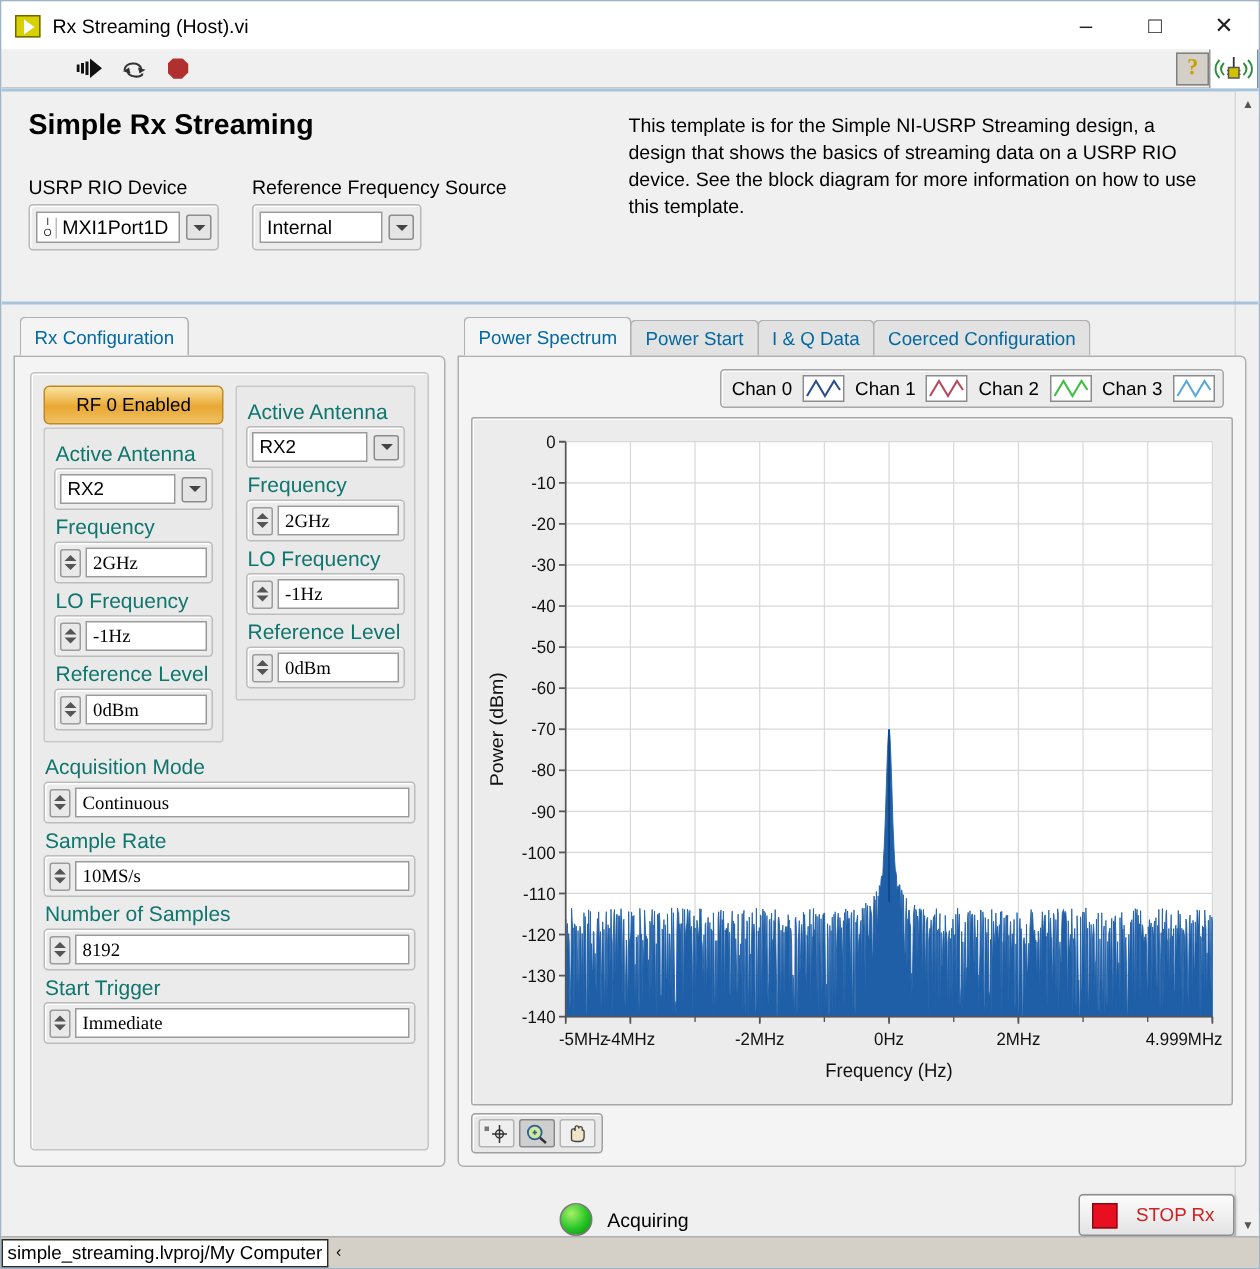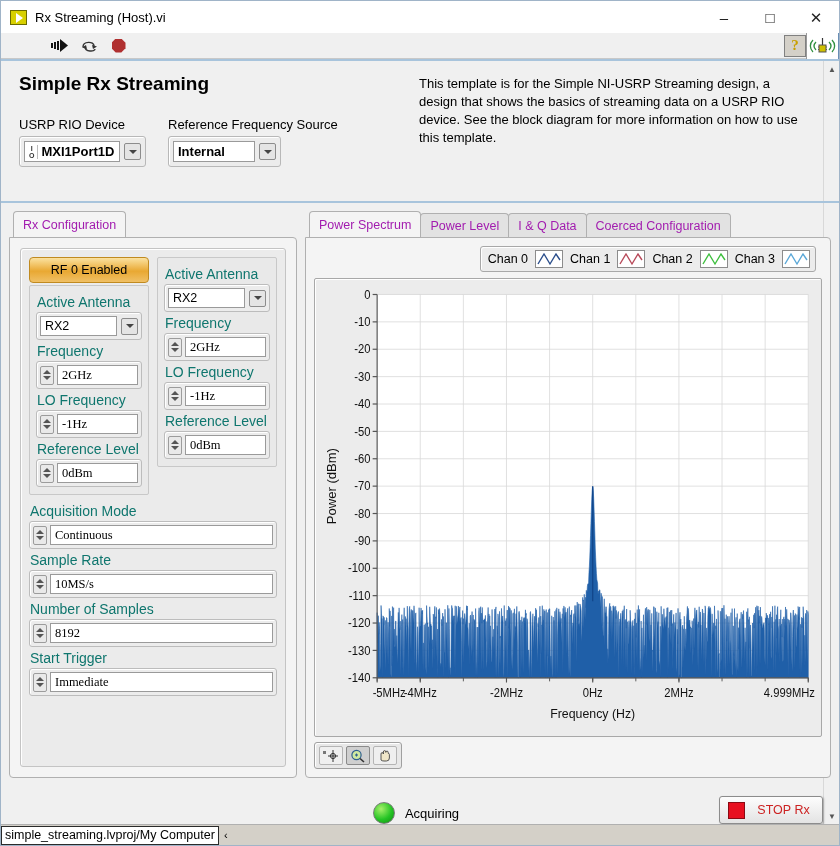--- a/index.html
+++ b/index.html
@@ -112,21 +112,20 @@
   .page-title { font-size: 19px; font-weight: bold; color: #000; margin-bottom: 22px; }
   .ctrl-row { display: flex; gap: 22px; }
   .ctrl-group { }
   .ctrl-label { font-size: 13px; color: #000; margin-bottom: 4px; }
 
   .combo-outer {
     background: #ececec; border: 1px solid #b8b8b8;
     border-radius: 3px; padding: 4px;
     display: inline-flex; align-items: center; gap: 4px;
     box-shadow: inset 1px 1px 0 #fff;
-    font-weight: bold;
   }
   .combo-field {
     background: #fff; border: 1px solid #9a9a9a;
     height: 21px; display: flex; align-items: center;
     padding: 0 4px; font-size: 13px; color: #000;
   }
   .io-glyph {
     font-size: 7px; line-height: 7px; color: #333; text-align: center;
     border-right: 1px solid #bbb; padding-right: 3px; margin-right: 3px;
   }
@@ -146,21 +145,21 @@
 
   
   .main-split { flex: 1 1 auto; display: flex; padding: 8px 8px 0 8px; gap: 8px; overflow:hidden; }
 
   
   .tabctl { display: flex; flex-direction: column; }
   .tabrow { display: flex; align-items: flex-end; height: 26px; padding-left: 4px; }
   .tab {
     background: #e2e2e2; border: 1px solid #b0b0b0; border-bottom: none;
     border-radius: 4px 4px 0 0; padding: 4px 9px 4px 9px;
-    font-size: 12.5px; color: #a21caf; margin-right: -1px; height: 24px;
+    font-size: 12.5px; color: #0369a1; margin-right: -1px; height: 24px;
     display:flex; align-items:center;
   }
   .tab.active { background: #f4f4f4; height: 26px; z-index: 2; position: relative; }
   .tabpage {
     flex: 1 1 auto; background: #f4f4f4;
     border: 1px solid #b0b0b0; border-radius: 0 4px 4px 4px;
     position: relative; overflow: hidden;
   }
 
   
@@ -508,21 +507,21 @@
               </div>
             </div>
 
           </div>
         </div>
       </div>
 
       <div class="tabctl right-panel">
         <div class="tabrow">
           <div class="tab active">Power Spectrum</div>
-          <div class="tab">Power Level</div>
+          <div class="tab">Power Start</div>
           <div class="tab">I &amp; Q Data</div>
           <div class="tab">Coerced Configuration</div>
         </div>
         <div class="tabpage">
           <div class="graph-page-inner">
 
             <div class="legend-wrap">
               <div class="legend">
                 <span class="leg-name">Chan 0</span>
                 <span class="leg-swatch">

